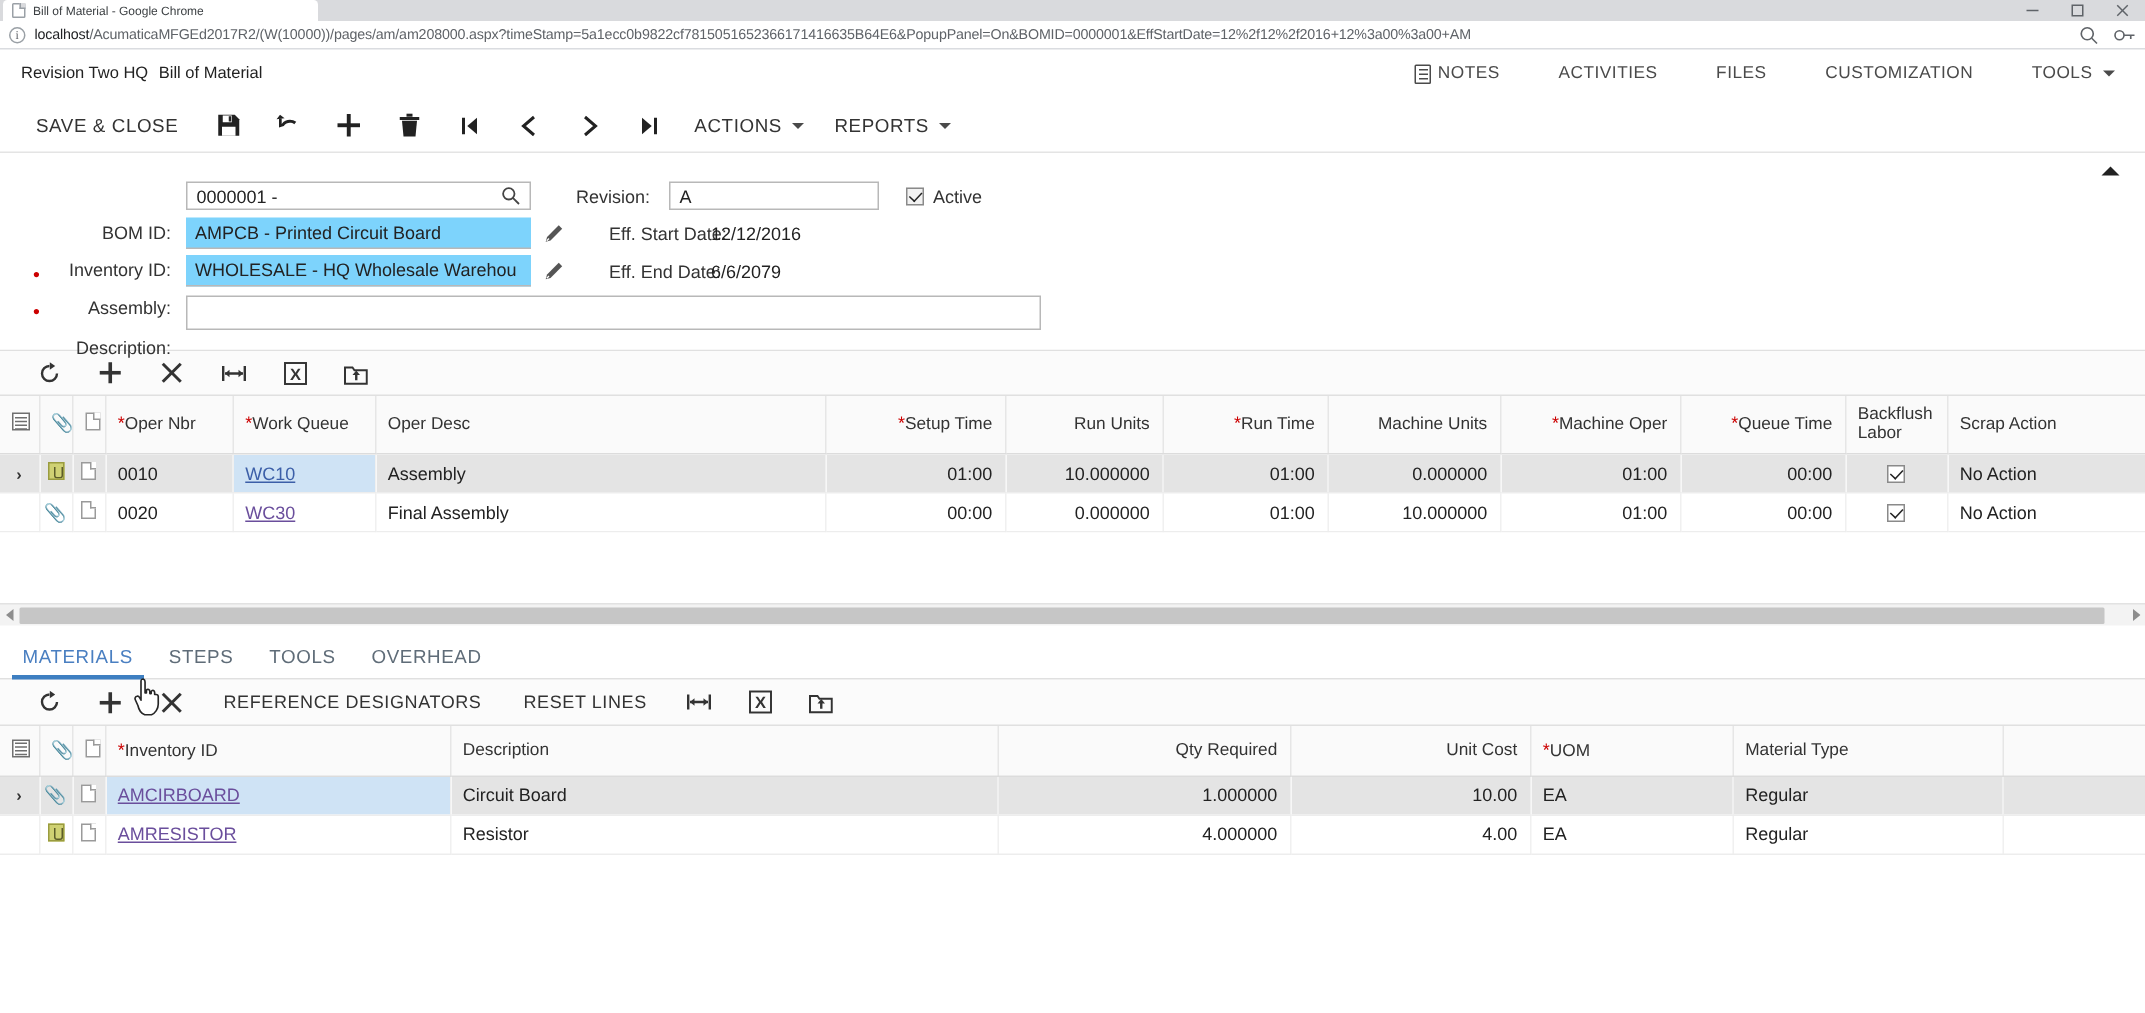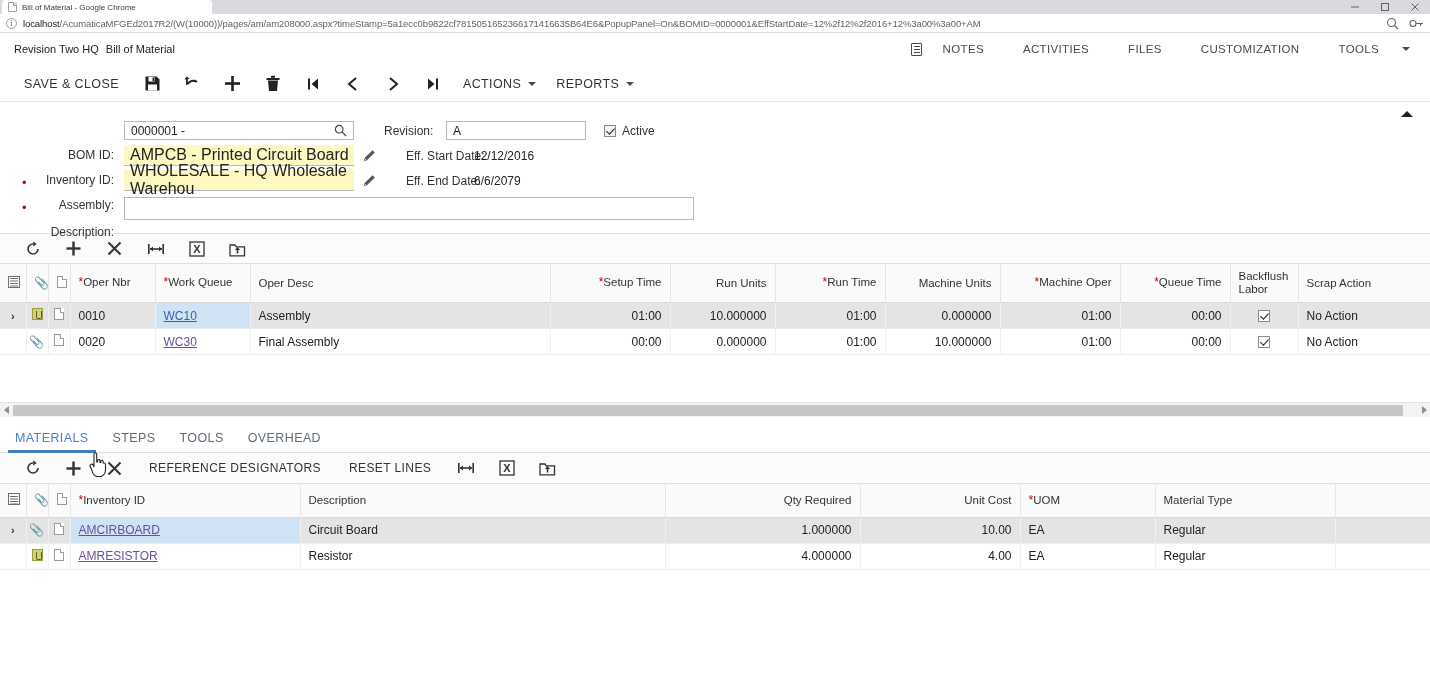--- a/index.html
+++ b/index.html
@@ -127,21 +127,21 @@
     margin-left: auto;
     display: flex;
     align-items: center;
     gap: 23px;
     padding-right: 8px;
   }
   .hdr-item {
     font-size: 11.5px;
     color: #4a4a4a;
     letter-spacing: 0.35px;
-    display: flex; align-items: center; gap: 21px;
+    display: flex; align-items: center; gap: 5px;
     white-space: nowrap;
     padding-left: 16px;
   }
   .notes-glyph {
     width: 11px; height: 13px;
     border: 1.3px solid #4a4a4a;
     border-radius: 1px;
     position: relative;
     display: inline-block;
   }
@@ -231,22 +231,22 @@
     color: #222;
     display: flex;
     align-items: center;
     padding: 0 6px;
     position: relative;
   }
   .input-underline {
     height: 21px;
     border: none;
     border-bottom: 1px solid #b8b8b8;
-    background: #fef9c3;
-    font-size: 16px;
+    background: #7dd3fc;
+    font-size: 12px;
     color: #222;
     display: flex;
     align-items: center;
     padding: 0 2px 0 6px;
     position: relative;
   }
   .w-bomid { width: 230px; justify-content: space-between; }
   .w-inv { width: 230px; }
   .w-desc { width: 570px; }
   .w-rev { width: 140px; }

